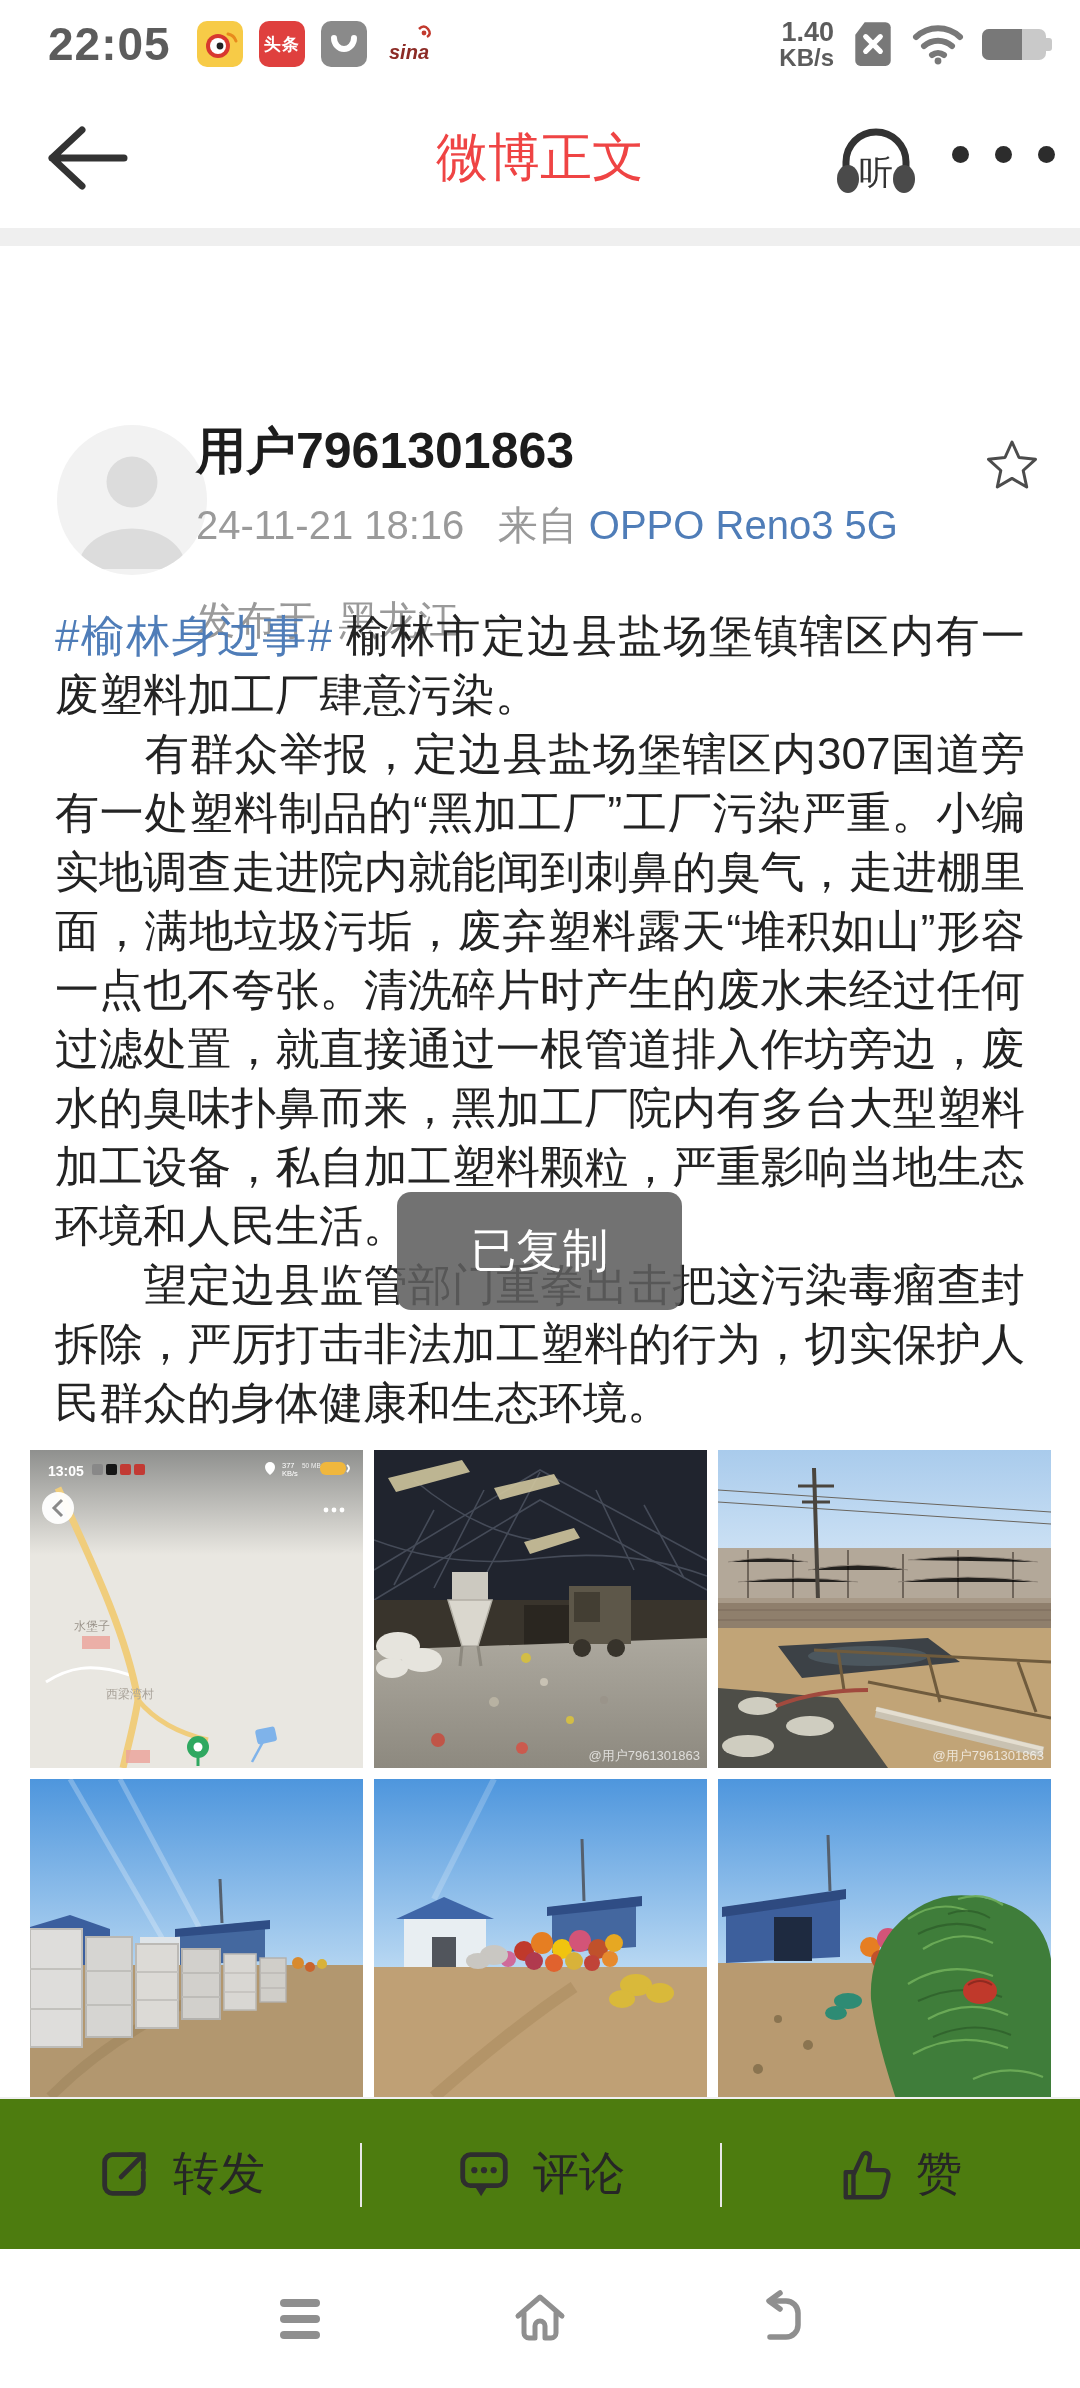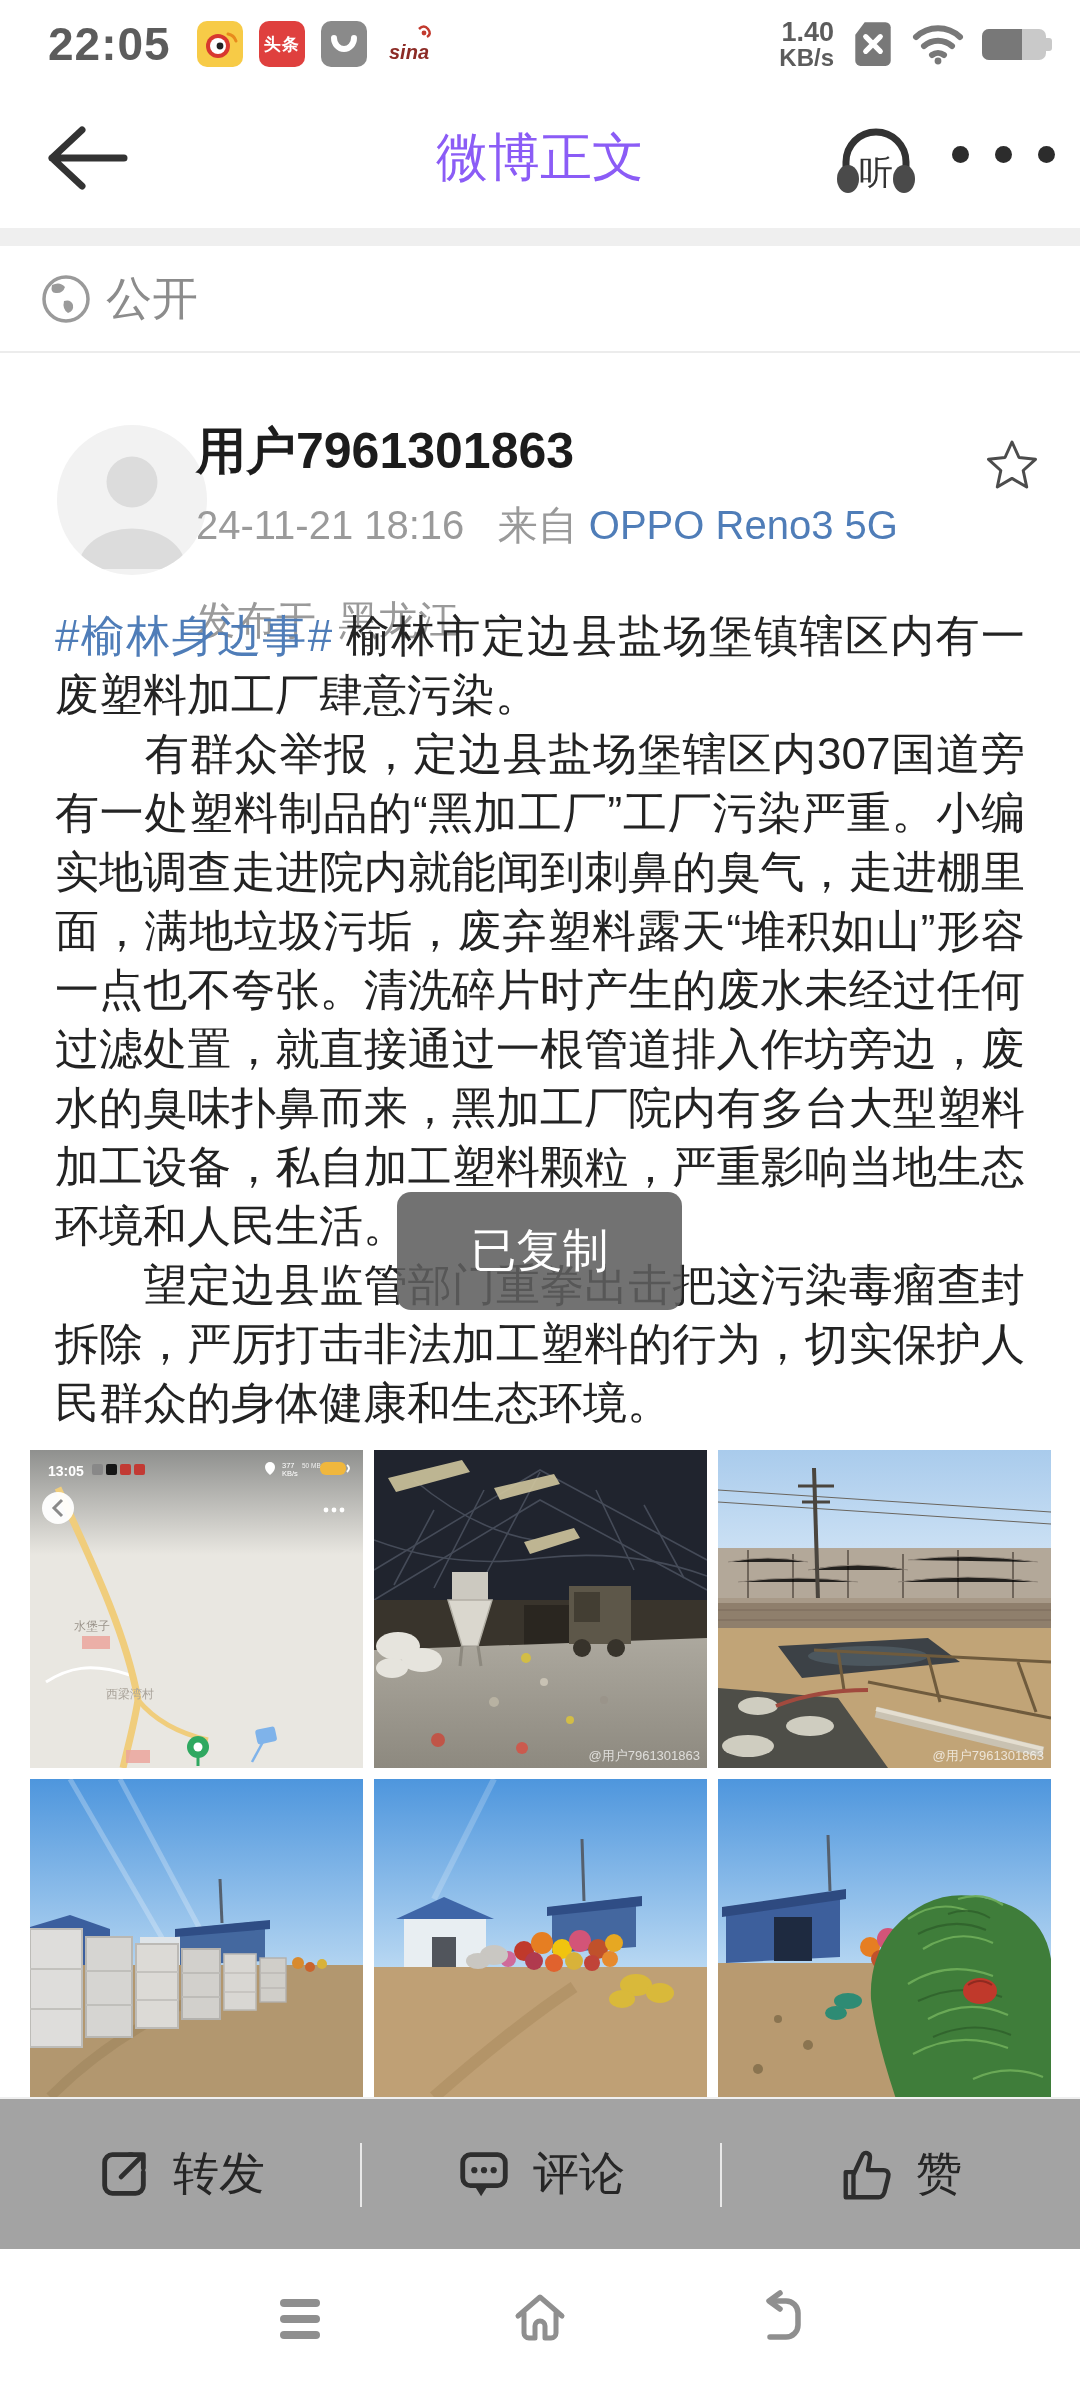--- a/index.html
+++ b/index.html
@@ -21,21 +21,21 @@
   .sb-speed { text-align:right; color:#5c5c5c; line-height:1.0; }
   .sb-speed .v { font-size:27px; font-weight:700; display:block;margin-left:48px; }
   .sb-speed .u { font-size:24px; font-weight:700; display:block; }
   .battery { position:relative; width:64px; height:31px; border-radius:7px; background:#c9c9c9; overflow:visible; }
   .battery .fill { position:absolute; left:0; top:0; bottom:0; width:62%; background:#787878; border-radius:7px 0 0 7px; }
   .battery .nub { position:absolute; right:-6px; top:9px; width:6px; height:13px; background:#c9c9c9; border-radius:0 3px 3px 0; }
 
   
   .nav-bar { position:absolute; top:88px; left:0; width:1080px; height:140px; background:#fff; }
   .nav-title { position:absolute; left:0; right:0; top:0; height:140px; display:flex; align-items:center; justify-content:center;
-               font-size:52px; color:#8b5cf6; font-weight:500; }
+               font-size:52px; color:#ef4444; font-weight:500; }
   .nav-back { position:absolute; left:40px; top:30px; width:90px; height:80px; }
   .nav-listen { position:absolute; left:832px; top:28px; width:88px; height:88px; }
   .nav-more { position:absolute; left:952px; top:58px; width:110px; height:24px; display:flex; gap:26px; }
   .nav-more i { width:17px; height:17px; border-radius:50%; background:#2c2c2c; }
 
   .gray-strip { position:absolute; top:228px; left:0; width:1080px; height:18px; background:#efefef; }
 
   
   .vis-row { position:absolute; top:246px; left:0; width:1080px; height:107px; border-bottom:2px solid #ececec;
              display:flex; align-items:center; }
@@ -59,21 +59,21 @@
   .toast { position:absolute; left:397px; top:1192px; width:285px; height:118px; border-radius:14px;
            background:rgba(95,95,95,0.88); color:#fff; font-size:46px; display:flex; align-items:center; justify-content:center; }
 
   
   .grid { position:absolute; left:30px; top:1450px; width:1021px; display:grid;
           grid-template-columns:333px 333px 333px; grid-auto-rows:318px; gap:11px; }
   .cell { width:333px; height:318px; overflow:hidden; background:#ddd; }
   .cell svg { width:100%; height:100%; }
 
   
-  .action-bar { position:absolute; top:2097px; left:0; width:1080px; height:152px; background:#a3a3a3;
+  .action-bar { position:absolute; top:2097px; left:0; width:1080px; height:152px; background:#4d7c0f;
                 border-top:2px solid #f0f0f0; display:flex; }
   .action { flex:1; display:flex; align-items:center; justify-content:center; gap:20px; position:relative; }
   .action .lab { font-size:46px; color:#262626; }
   .action + .action::before { content:""; position:absolute; left:0; top:44px; width:2px; height:64px; background:#e8e8e8; }
 
   
   .sys-nav { position:absolute; top:2249px; left:0; width:1080px; height:139px; background:#fff; }
   .sys-ic { position:absolute; top:40px; width:60px; height:60px; }
 </style>
 </head>
@@ -149,30 +149,20 @@
     </div>
     <div class="nav-more">
         <i></i>
         <i></i>
         <i></i>
       </div>
   </div>
 
   <div class="gray-strip"></div>
 
-  <div class="vis-row">
-    <span class="globe">
-      <svg viewBox="0 0 52 52">
-          <circle cx="26" cy="26" r="22" stroke="#9a9a9a" stroke-width="3.5" fill="none"></circle>
-          <path d="M12,12 q8,-4 13,2 q-2,6 -8,6 q-7,1 -5,-8z" fill="#9a9a9a"></path>
-          <path d="M24,28 q7,-2 9,4 q1,6 -5,8 q-6,-4 -4,-12z" fill="#9a9a9a"></path>
-        </svg>
-    </span>
-    <span class="lbl">公开</span>
-  </div>
 
   <div class="avatar">
     <svg viewBox="0 0 100 100">
         <circle cx="50" cy="38" r="17" fill="#dcdcdc"></circle>
         <path d="M14,96 a36,27 0 0 1 72,0 z" fill="#dcdcdc"></path>
       </svg>
   </div>
   <div class="author-name">用户7961301863</div>
   <div class="author-meta">
     <span>24-11-21 18:16</span>&nbsp;&nbsp;

